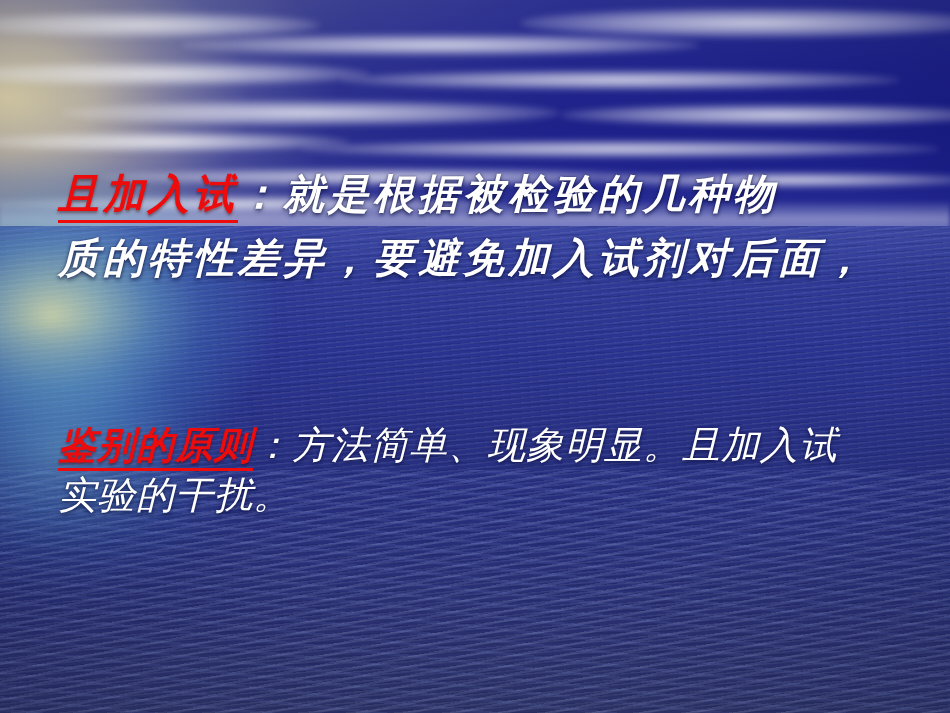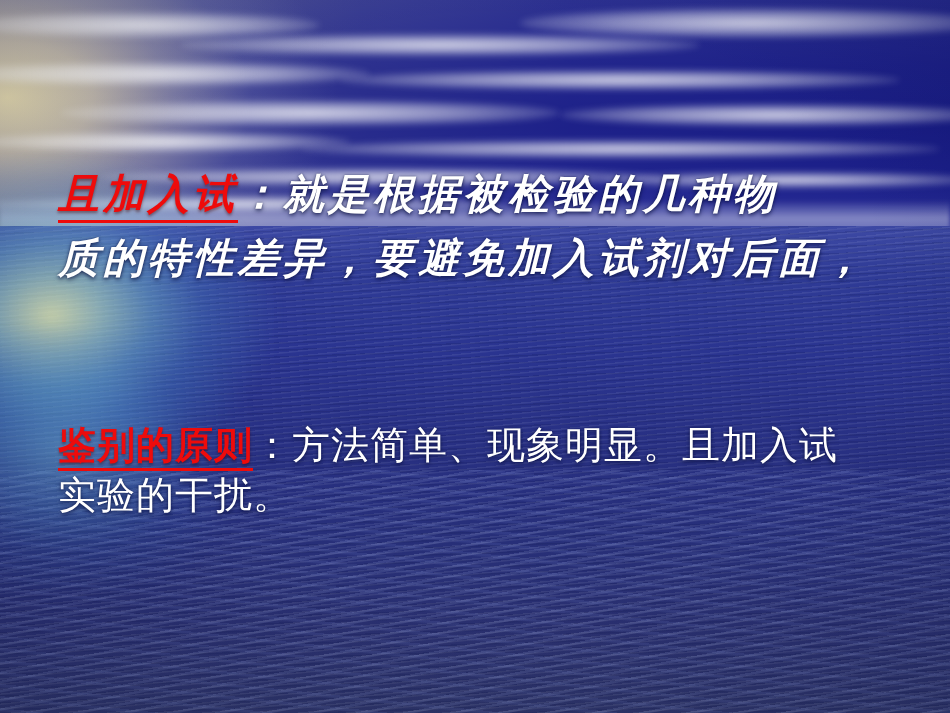--- a/index.html
+++ b/index.html
@@ -121,21 +121,21 @@
     position:absolute;left:0;top:0;width:950px;height:713px;
     background:radial-gradient(ellipse 760px 560px at 52% 44%,
        rgba(0,0,0,0) 52%, rgba(8,12,52,.22) 100%);
   }
 
   
   .content{position:absolute;left:0;top:0;width:950px;height:713px;}
 
   .para{position:absolute;left:58px;width:870px;}
   #para-ident{top:162px;}
-  #para-principle{top:420px;}
+  #para-principle{top:420px;font-style:italic;}
 
   .line{
     white-space:nowrap;
     color:#ffffff;
     text-shadow:
       0 2px 4px rgba(8,14,60,.72),
       0 0 2px rgba(10,16,64,.55);
   }
 
   

